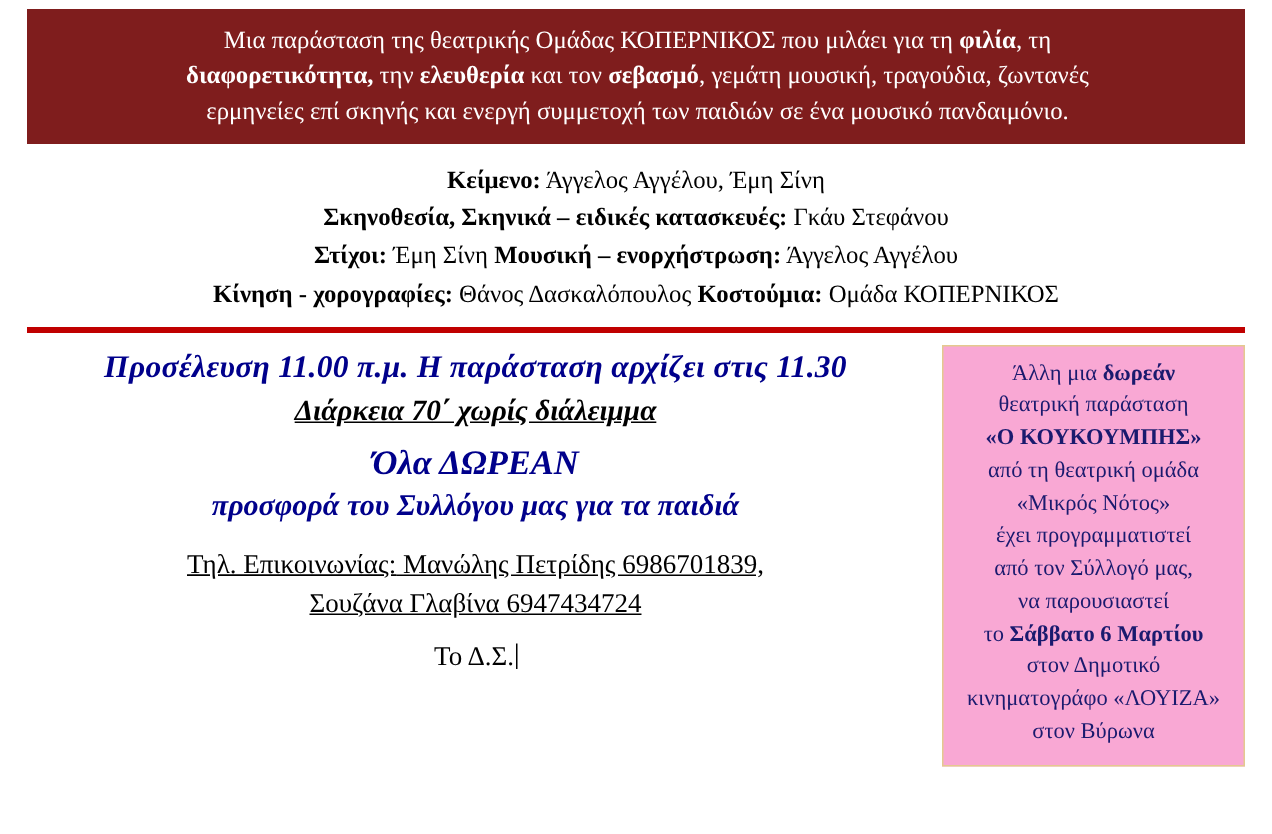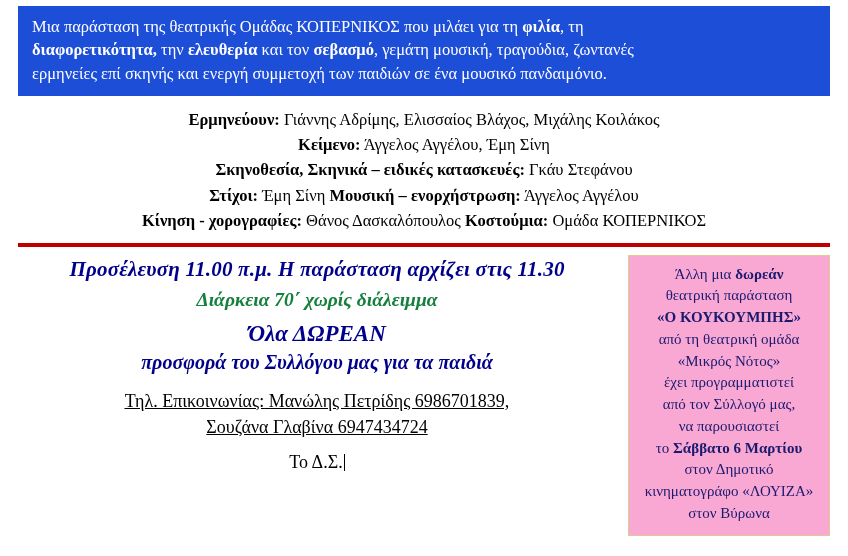--- a/index.html
+++ b/index.html
@@ -17,22 +17,23 @@
   .page {
     position: relative;
     width: 848px;
     height: 556px;
     box-sizing: border-box;
   }
 
   
   .banner {
     margin: 6px 18px 0 18px;
-    background: #1d4ed8;
+    background: #7f1d1d;
     color: #ffffff;
+    text-align: center;
     padding: 9px 12px 11px 14px;
     font-size: 16.5px;
     line-height: 1.42;
     box-sizing: border-box;
   }
   .banner b { font-weight: bold; }
 
   
   .credits {
     margin: 11px 18px 0 18px;
@@ -80,25 +81,26 @@
 
   .l1 {
     color: #00008b;
     font-weight: bold;
     font-style: italic;
     font-size: 21px;
     letter-spacing: .2px;
     margin-top: 2px;
   }
   .l2 {
-    color: #15803d;
+    color: #000000;
     font-weight: bold;
     font-style: italic;
     font-size: 19.5px;
     margin-top: 7px;
+    text-decoration: underline;
   }
   .l3 {
     color: #000000;
     font-style: italic;
     font-size: 18px;
     line-height: 1.42;
     margin-top: 7px;
   }
   .l4 {
     color: #00008b;
@@ -141,21 +143,20 @@
 
 <div class="page">
 
   <div class="banner">
     <div><span>Μια παράσταση της θεατρικής Ομάδας ΚΟΠΕΡΝΙΚΟΣ που μιλάει για τη </span><b>φιλία</b><span>, τη</span></div>
     <div><b>διαφορετικότητα,</b><span> την </span><b>ελευθερία</b><span> και τον </span><b>σεβασμό</b><span>, γεμάτη μουσική, τραγούδια, ζωντανές</span></div>
     <div>ερμηνείες επί σκηνής και ενεργή συμμετοχή των παιδιών   σε ένα μουσικό πανδαιμόνιο.</div>
   </div>
 
   <div class="credits">
-    <div class="row"><b>Ερμηνεύουν:</b><span> Γιάννης Αδρίμης, Ελισσαίος Βλάχος, Μιχάλης Κοιλάκος</span></div>
     <div class="row"><b>Κείμενο:</b><span> Άγγελος Αγγέλου, Έμη Σίνη</span></div>
     <div class="row"><b>Σκηνοθεσία, Σκηνικά – ειδικές κατασκευές:</b><span> Γκάυ Στεφάνου</span></div>
     <div class="row"><b>Στίχοι:</b><span> Έμη Σίνη  </span><b>Μουσική – ενορχήστρωση:</b><span> Άγγελος Αγγέλου</span></div>
     <div class="row"><b>Κίνηση - χορογραφίες:</b><span> Θάνος Δασκαλόπουλος </span><b>Κοστούμια:</b><span> Ομάδα ΚΟΠΕΡΝΙΚΟΣ</span></div>
   </div>
 
   <div class="divider"></div>
 
   <div class="lower">
 

